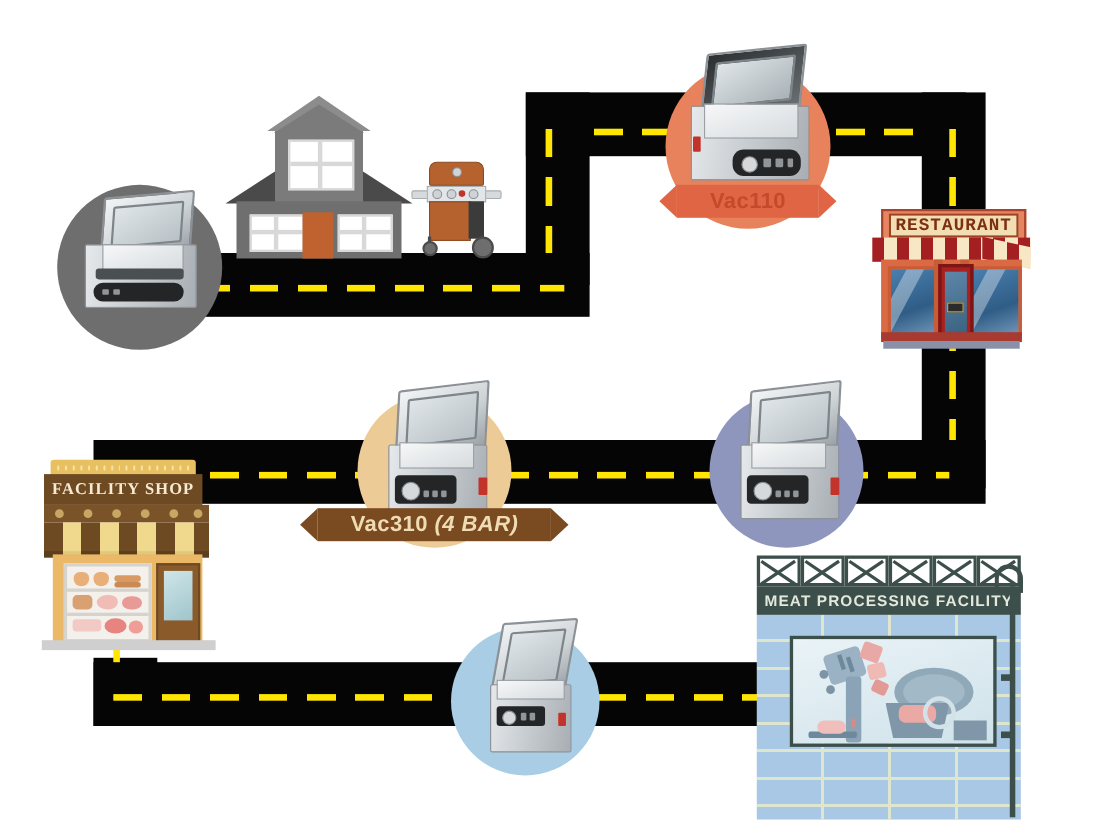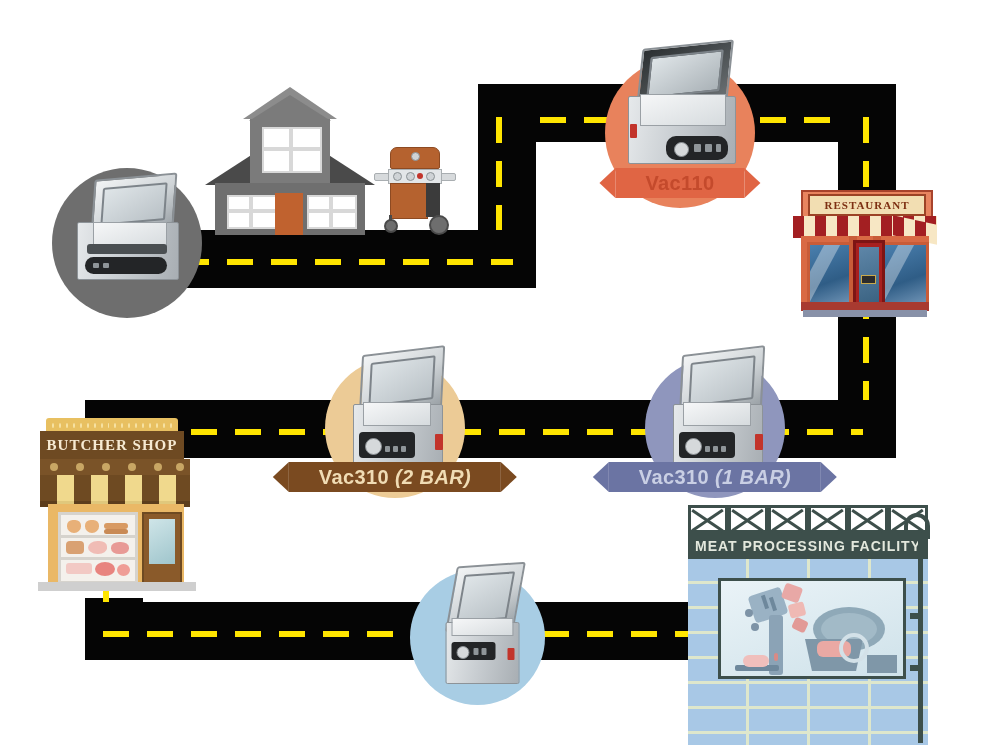--- a/index.html
+++ b/index.html
@@ -185,21 +185,21 @@
     <div class="g-side" style="left:48px;top:38px;width:14px;height:34px;"></div>
     <div class="g-leg" style="left:11px;top:70px;width:3px;height:12px;"></div>
     <div class="g-leg" style="left:58px;top:70px;width:3px;height:12px;"></div>
     <div class="g-wheel" style="left:6px;top:74px;width:10px;height:10px;"></div>
     <div class="g-wheel" style="left:51px;top:70px;width:16px;height:16px;"></div>
   </div>
 
   <div id="restaurant" style="left:793px;top:190px;width:150px;height:140px;">
     <div class="r-board" style="left:8px;top:0px;width:128px;height:26px;"></div>
     <div class="r-sign" style="left:15px;top:4px;width:114px;height:18px;">
-      <span style="font-size:11px;">RESTAURANT</span>
+      <span style="font-size:16px;font-family:Liberation Mono, monospace;">RESTAURANT</span>
     </div>
     <div class="r-awn" style="left:0px;top:26px;width:144px;height:22px;"></div>
     <div class="r-awn" style="left:100px;top:30px;width:44px;height:20px;transform:skewY(12deg);"></div>
     <div class="r-front" style="left:8px;top:46px;width:128px;height:72px;"></div>
     <div class="r-win" style="left:14px;top:52px;width:42px;height:58px;overflow:hidden;">
       <div class="r-winglare" style="left:-4px;top:-6px;width:16px;height:80px;"></div>
     </div>
     <div class="r-win" style="left:88px;top:52px;width:42px;height:58px;overflow:hidden;">
       <div class="r-winglare" style="left:-4px;top:-6px;width:16px;height:80px;"></div>
     </div>
@@ -229,21 +229,21 @@
       <i></i>
         <i></i>
         <i></i>
         <i></i>
         <i></i>
         <i></i>
         <i></i>
         <i></i>
     </div>
     <div class="b-sign" style="left:2px;top:13px;width:144px;height:28px;">
-      <span style="font-size:15px;">BUTCHER SHOP</span>
+      <span style="font-size:15px;">FACILITY SHOP</span>
     </div>
     <div class="b-rail" style="left:2px;top:41px;width:150px;height:16px;">
       <i style="left:10px;"></i>
         <i style="left:36px;"></i>
         <i style="left:62px;"></i>
       <i style="left:88px;"></i>
         <i style="left:114px;"></i>
         <i style="left:136px;"></i>
     </div>
     <div class="b-awn" style="left:2px;top:57px;width:150px;height:28px;"></div>
@@ -360,47 +360,41 @@
       <div class="mach-panel" style="left:20px;top:82px;width:56px;height:26px;border-radius:4px;">
         <div class="dial" style="left:6px;top:6px;width:15px;height:15px;"></div>
         <div class="btn" style="left:26px;top:14px;width:5px;height:6px;"></div>
         <div class="btn" style="left:34px;top:14px;width:5px;height:6px;"></div>
         <div class="btn" style="left:42px;top:14px;width:5px;height:6px;"></div>
       </div>
     </div>
     <div class="ribbon" style="top:104px;color:#7a4a20;background:#7a4a20;">
       <span class="lbl" style="color:#f0dcb4;">
         <span>Vac310</span>
-        <i>(2 BAR)</i>
+        <i>(4 BAR)</i>
       </span>
     </div>
   </div>
 
   <div class="node" style="left:645px;top:358px;width:140px;height:140px;">
     <div class="disc" style="width:140px;height:140px;background:#8f96bd;"></div>
     <div class="machine" style="top:-8px;width:112px;height:124px;">
       <div class="mach-lid" style="left:22px;top:0px;width:78px;height:58px;transform:skewX(-10deg) rotate(-7deg);">
         <div class="glass"></div>
       </div>
       <div class="mach-body" style="left:14px;top:54px;width:88px;height:66px;"></div>
       <div class="mach-cham" style="left:24px;top:52px;width:66px;height:22px;"></div>
       <div class="mach-red" style="left:96px;top:84px;width:8px;height:16px;"></div>
       <div class="mach-panel" style="left:20px;top:82px;width:56px;height:26px;border-radius:4px;">
         <div class="dial" style="left:6px;top:6px;width:15px;height:15px;"></div>
         <div class="btn" style="left:26px;top:14px;width:5px;height:6px;"></div>
         <div class="btn" style="left:34px;top:14px;width:5px;height:6px;"></div>
         <div class="btn" style="left:42px;top:14px;width:5px;height:6px;"></div>
       </div>
     </div>
-    <div class="ribbon" style="top:104px;color:#6b74a3;background:#6b74a3;">
-      <span class="lbl" style="color:#c9cfe4;">
-        <span>Vac310</span>
-        <i>(1 BAR)</i>
-      </span>
-    </div>
   </div>
 
   <div class="node" style="left:410px;top:570px;width:135px;height:135px;">
     <div class="disc" style="width:135px;height:135px;background:#a8cde4;"></div>
     <div class="machine" style="top:-6px;width:105px;height:120px;">
       <div class="mach-lid" style="left:26px;top:0px;width:64px;height:62px;transform:skewX(-14deg) rotate(-4deg);">
         <div class="glass"></div>
       </div>
       <div class="mach-body" style="left:20px;top:58px;width:72px;height:60px;"></div>
       <div class="mach-cham" style="left:26px;top:54px;width:60px;height:16px;"></div>

